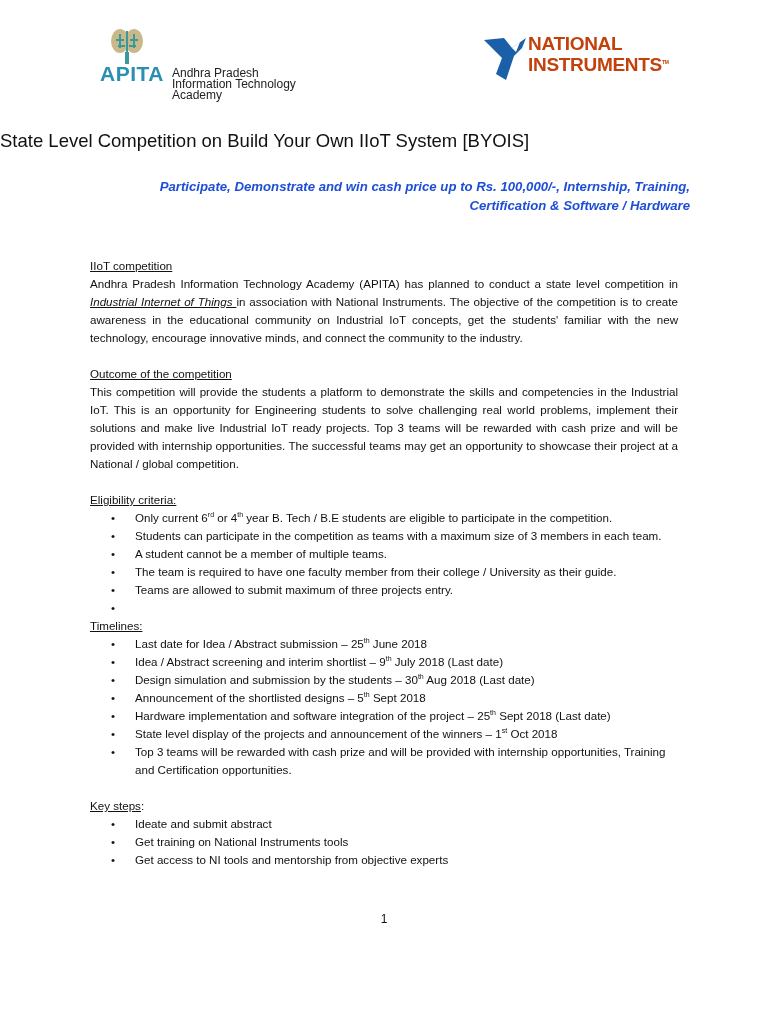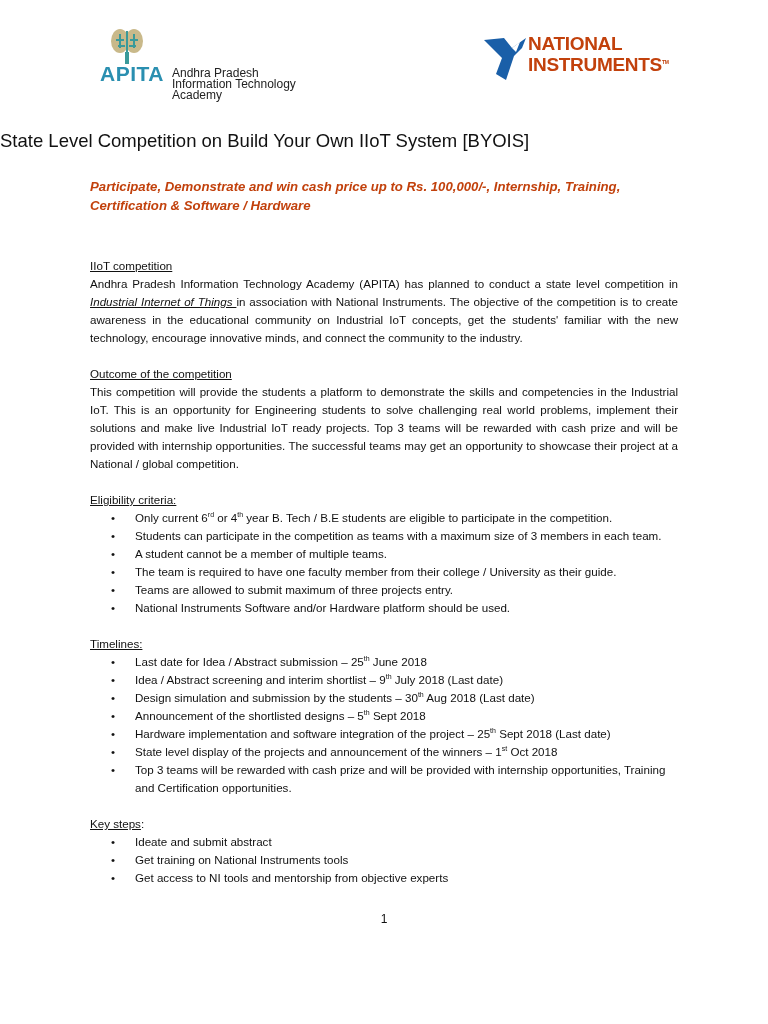--- a/index.html
+++ b/index.html
@@ -17,23 +17,23 @@
   .ni-logo { position: absolute; left: 482px; top: 32px; width: 200px; height: 50px; }
   .ni-mark { position: absolute; left: 0; top: 2px; width: 50px; height: 48px; }
   .ni-text { position: absolute; left: 46px; top: 2px; font-family: "Liberation Sans", sans-serif;
              font-weight: bold; font-size: 19px; line-height: 19px; color: #c2410c; letter-spacing: -0.3px; }
   .ni-text .l2 { display: block; }
   .ni-tm { font-size: 5px; vertical-align: super; }
 
   
   .title { position: absolute; left: 0; width: 768px; top: 130px; text-align: left;
            font-family: "Liberation Sans", sans-serif; font-size: 18.5px; color: #111; }
-  .subtitle { position: absolute; left: 90px; width: 600px; top: 177px; text-align: left;
+  .subtitle { position: absolute; left: 90px; width: 600px; top: 177px; text-align: right;
               font-family: "Liberation Sans", sans-serif; font-style: italic; font-weight: bold;
-              font-size: 13.2px; line-height: 19px; color: #c2410c; }
+              font-size: 13.2px; line-height: 19px; color: #1d4ed8; }
 
   
   .content { position: absolute; left: 90px; width: 588px; top: 250px;
              font-family: "Liberation Sans", sans-serif; font-size: 11.6px; line-height: 18px; color: #111; margin-top: 7px; }
   .heading { text-decoration: underline; display: inline-block; }
   .para { text-align: justify; margin: 0; }
   .section { margin: 0 0 18px 0; }
   ul { list-style: none; margin: 0; padding: 0; }
   li { position: relative; padding-left: 45px; }
   li .bullet { position: absolute; left: 21px; top: 0; }
@@ -92,21 +92,21 @@
     </div>
 
     <div class="section">
       <div class="heading">Eligibility criteria:</div>
       <ul>
         <li><span class="bullet">•</span><span>Only current 6</span><sup>rd</sup><span> or 4</span><sup>th</sup><span> year B. Tech / B.E students are eligible to participate in the competition.</span></li>
         <li><span class="bullet">•</span><span>Students can participate in the competition as teams with a maximum size of 3 members in each team.</span></li>
         <li><span class="bullet">•</span><span>A student cannot be a member of multiple teams.</span></li>
         <li><span class="bullet">•</span><span>The team is required to have one faculty member from their college / University as their guide.</span></li>
         <li><span class="bullet">•</span><span>Teams are allowed to submit maximum of three projects entry.</span></li>
-        <li><span class="bullet">•</span><span>National Instruments Software and/or Hardware platform should be used.</span></li>
+        <li><span class="bullet">•</span></li>
       </ul>
     </div>
 
     <div class="section">
       <div class="heading">Timelines:</div>
       <ul>
         <li><span class="bullet">•</span><span>Last date for Idea / Abstract submission – 25</span><sup>th</sup><span> June 2018</span></li>
         <li><span class="bullet">•</span><span>Idea / Abstract screening and interim shortlist – 9</span><sup>th</sup><span> July 2018 (Last date)</span></li>
         <li><span class="bullet">•</span><span>Design simulation and submission by the students – 30</span><sup>th</sup><span> Aug 2018 (Last date)</span></li>
         <li><span class="bullet">•</span><span>Announcement of the shortlisted designs – 5</span><sup>th</sup><span> Sept 2018</span></li>

